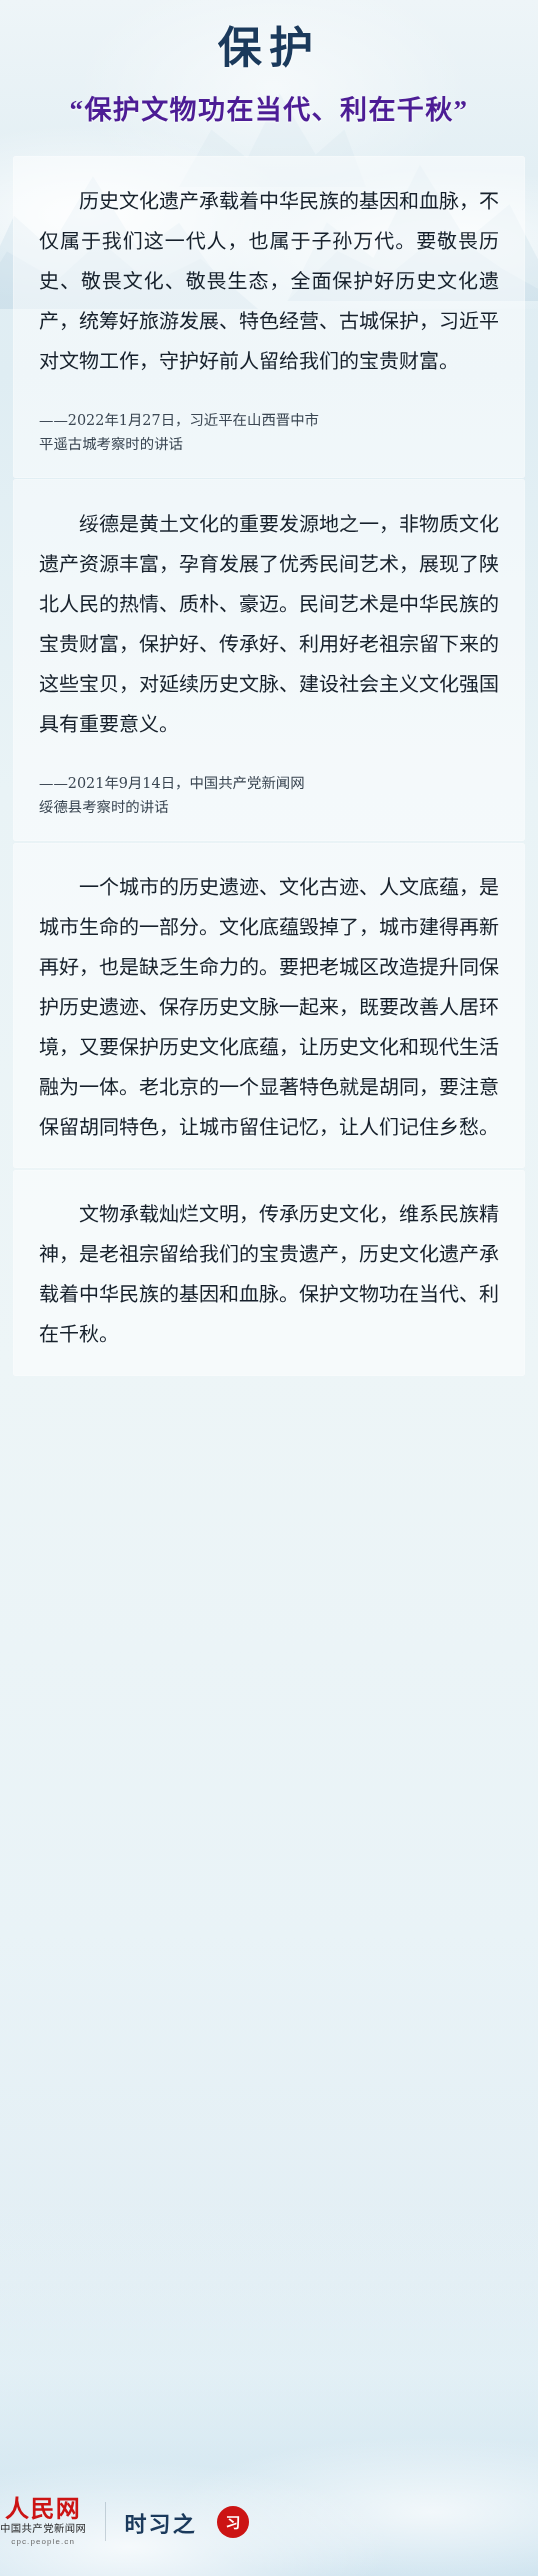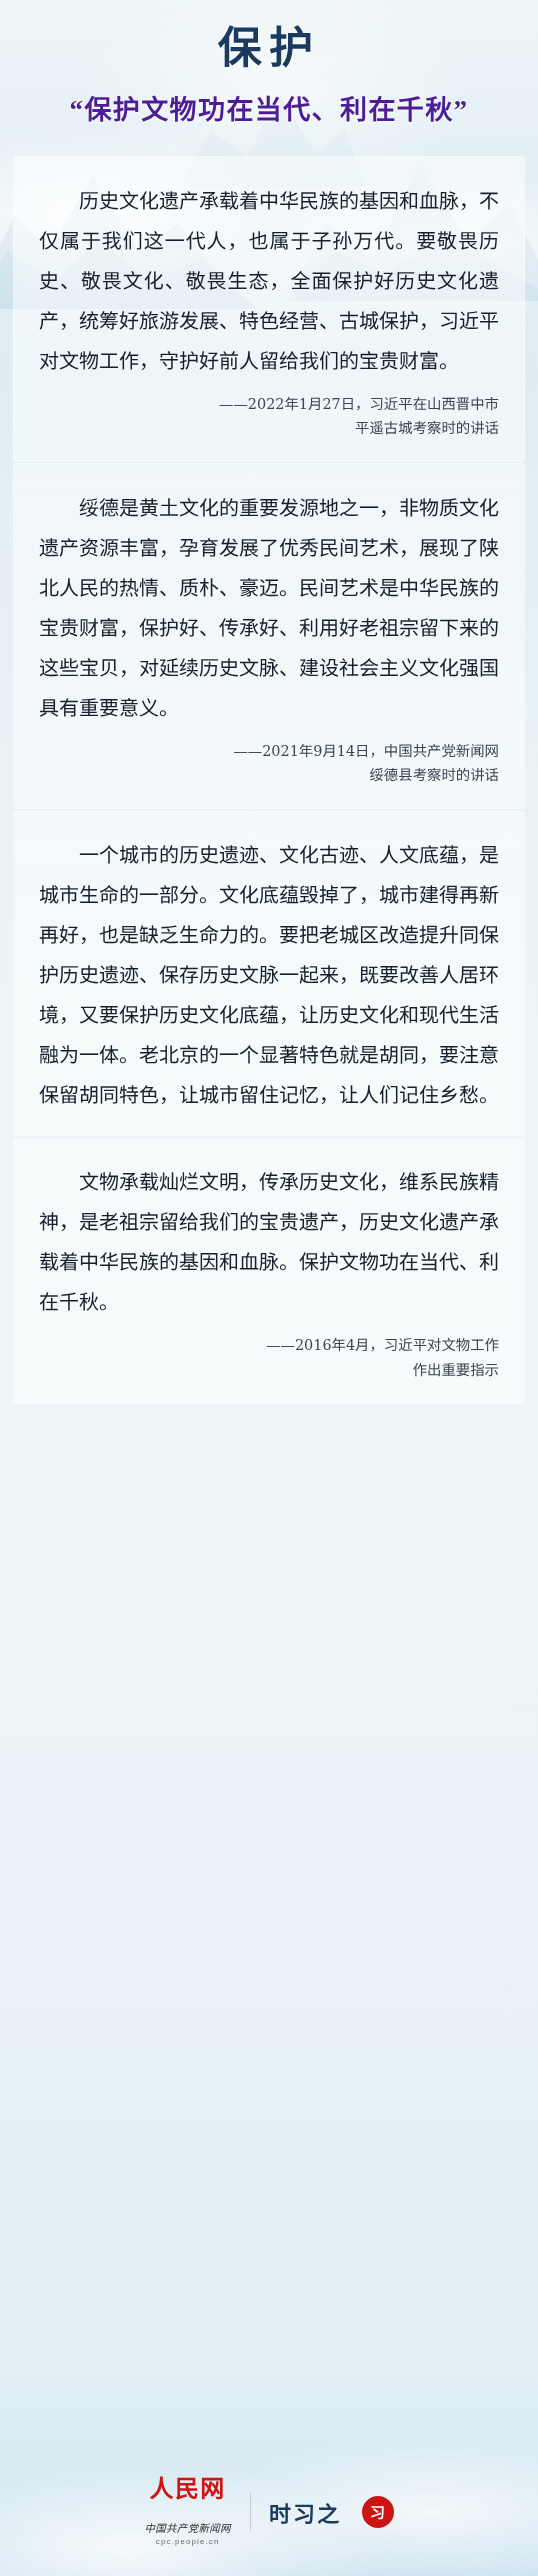--- a/index.html
+++ b/index.html
@@ -107,61 +107,59 @@
     font-size: 20px;
     line-height: 40px;
     color: #16202b;
     text-align: justify;
     text-justify: inter-ideograph;
     text-indent: 2em;
     margin: 0;
     font-family: "DejaVu Serif", "Liberation Serif", serif;
   }
   .attribution {
-    margin-top: 11px;
+    margin-top: 27px;
     font-size: 14.4px;
     line-height: 24.4px;
     color: #3a4652;
-    text-align: right;
+    text-align: left;
     font-family: "DejaVu Serif", "Liberation Serif", serif;
   }
   .attribution .line2 { display: block; }
 
   
   .footer {
     position: absolute;
     left: 0;
     bottom: 30px;
     width: 538px;
     z-index: 4;
     display: flex;
     align-items: center;
-    justify-content: center;
     gap: 18.7px;
   }
   .logo-people {
     display: flex;
     flex-direction: column;
     align-items: center;
     line-height: 1;
   }
   .logo-people .lp-main {
     font-family: "DejaVu Serif", "Liberation Serif", serif;
     font-size: 24px;
     font-weight: 700;
     color: #cc1414;
     letter-spacing: 1.4px;
   }
   .logo-people .lp-sub {
-    margin-top: 23px;
+    margin-top: 3px;
     font-size: 10.4px;
     color: #2b2b2b;
     letter-spacing: 0.4px;
     font-family: "Liberation Sans", sans-serif;
-    font-style: italic;
   }
   .logo-people .lp-url {
     margin-top: 3.6px;
     font-size: 8px;
     color: #6a6a6a;
     letter-spacing: 1.1px;
     font-family: "Liberation Sans", sans-serif;
   }
   .footer-divider {
     width: 0.7px;
@@ -236,24 +234,20 @@
       <span class="line2">绥德县考察时的讲话</span>
     </div>
   </div>
 
   <div class="card">
     <p class="quote-text">一个城市的历史遗迹、文化古迹、人文底蕴，是城市生命的一部分。文化底蕴毁掉了，城市建得再新再好，也是缺乏生命力的。要把老城区改造提升同保护历史遗迹、保存历史文脉一起来，既要改善人居环境，又要保护历史文化底蕴，让历史文化和现代生活融为一体。老北京的一个显著特色就是胡同，要注意保留胡同特色，让城市留住记忆，让人们记住乡愁。</p>
   </div>
 
   <div class="card">
     <p class="quote-text">文物承载灿烂文明，传承历史文化，维系民族精神，是老祖宗留给我们的宝贵遗产，历史文化遗产承载着中华民族的基因和血脉。保护文物功在当代、利在千秋。</p>
-    <div class="attribution">
-      <span class="line1">——2016年4月，习近平对文物工作</span>
-      <span class="line2">作出重要指示</span>
-    </div>
   </div>
 
 </div>
 
 <div class="footer">
   <div class="logo-people">
     <div class="lp-main">人民网</div>
     <div class="lp-sub">中国共产党新闻网</div>
     <div class="lp-url">cpc.people.cn</div>
   </div>

